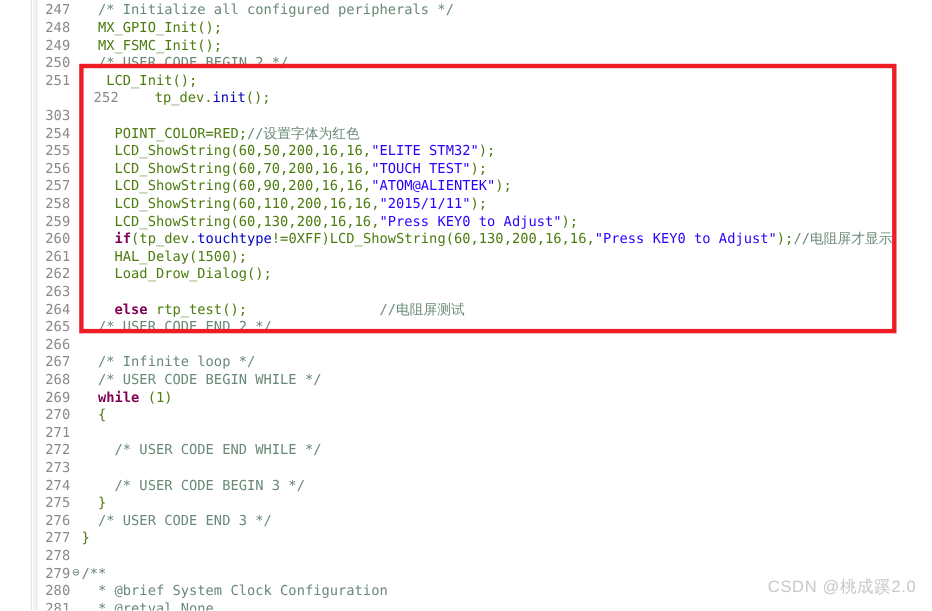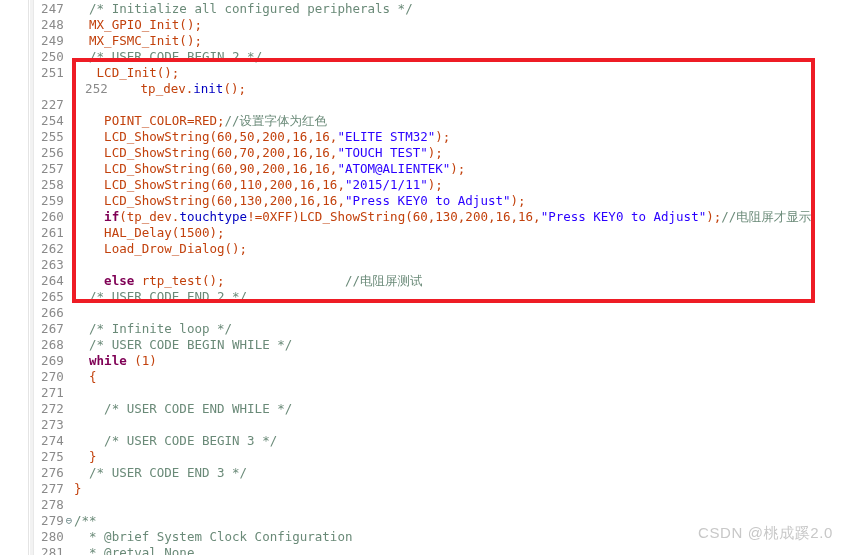--- a/index.html
+++ b/index.html
@@ -74,21 +74,21 @@
     left: 74px;
     color: #000000;
     font-size: 12.5px;
   }
 
   
   .cmt  { color: #6a8a78; }
   .kw   { color: #7f0055; font-weight: bold; }
   .str  { color: #2a00ff; }
   .fld  { color: #0000c0; }
-  .pln  { color: #c2410c; }
+  .pln  { color: #4d7c0f; }
 
   
   .red-box {
     position: absolute;
     left: 72px;
     top: 58px;
     width: 743px;
     height: 245px;
     border: 4px solid #ee1c25;
     box-sizing: border-box;
@@ -115,21 +115,21 @@
   <div class="marker-bar"></div>
   <div class="gutter-sep"></div>
 
   <div class="code-rows" id="code-rows">
       <div class="row" style="top: 1px; position: absolute; left: 0px; width: 847px;"><span class="lnum">247</span><span class="ctext"><span class="pln">  </span><span class="cmt">/* Initialize all configured peripherals */</span></span></div>
       <div class="row" style="top: 17px; position: absolute; left: 0px; width: 847px;"><span class="lnum">248</span><span class="ctext"><span class="pln">  MX_GPIO_Init();</span></span></div>
       <div class="row" style="top: 33px; position: absolute; left: 0px; width: 847px;"><span class="lnum">249</span><span class="ctext"><span class="pln">  MX_FSMC_Init();</span></span></div>
       <div class="row" style="top: 49px; position: absolute; left: 0px; width: 847px;"><span class="lnum">250</span><span class="ctext"><span class="pln">  </span><span class="cmt">/* USER CODE BEGIN 2 */</span></span></div>
       <div class="row" style="top: 65px; position: absolute; left: 0px; width: 847px;"><span class="lnum">251</span><span class="ctext"><span class="pln">   LCD_Init();</span></span></div>
       <div class="row" style="top: 81px; position: absolute; left: 0px; width: 847px; margin-left: 44px;"><span class="lnum">252</span><span class="ctext"><span class="pln">   tp_dev.</span><span class="fld">init</span><span class="pln">();</span></span></div>
-      <div class="row" style="top: 97px; position: absolute; left: 0px; width: 847px;"><span class="lnum">227</span><span class="ctext"></span></div>
+      <div class="row" style="top: 97px; position: absolute; left: 0px; width: 847px;"><span class="lnum">303</span><span class="ctext"></span></div>
       <div class="row" style="top: 113px; position: absolute; left: 0px; width: 847px;"><span class="lnum">254</span><span class="ctext"><span class="pln">    POINT_COLOR=RED;</span><span class="cmt">//设置字体为红色</span></span></div>
       <div class="row" style="top: 129px; position: absolute; left: 0px; width: 847px;"><span class="lnum">255</span><span class="ctext"><span class="pln">    LCD_ShowString(60,50,200,16,16,</span><span class="str">"ELITE STM32"</span><span class="pln">);</span></span></div>
       <div class="row" style="top: 145px; position: absolute; left: 0px; width: 847px;"><span class="lnum">256</span><span class="ctext"><span class="pln">    LCD_ShowString(60,70,200,16,16,</span><span class="str">"TOUCH TEST"</span><span class="pln">);</span></span></div>
       <div class="row" style="top: 161px; position: absolute; left: 0px; width: 847px;"><span class="lnum">257</span><span class="ctext"><span class="pln">    LCD_ShowString(60,90,200,16,16,</span><span class="str">"ATOM@ALIENTEK"</span><span class="pln">);</span></span></div>
       <div class="row" style="top: 177px; position: absolute; left: 0px; width: 847px;"><span class="lnum">258</span><span class="ctext"><span class="pln">    LCD_ShowString(60,110,200,16,16,</span><span class="str">"2015/1/11"</span><span class="pln">);</span></span></div>
       <div class="row" style="top: 193px; position: absolute; left: 0px; width: 847px;"><span class="lnum">259</span><span class="ctext"><span class="pln">    LCD_ShowString(60,130,200,16,16,</span><span class="str">"Press KEY0 to Adjust"</span><span class="pln">);</span></span></div>
       <div class="row" style="top: 209px; position: absolute; left: 0px; width: 847px;"><span class="lnum">260</span><span class="ctext"><span class="pln">    </span><span class="kw">if</span><span class="pln">(tp_dev.</span><span class="fld">touchtype</span><span class="pln">!=0XFF)LCD_ShowString(60,130,200,16,16,</span><span class="str">"Press KEY0 to Adjust"</span><span class="pln">);</span><span class="cmt">//电阻屏才显示</span></span></div>
       <div class="row" style="top: 225px; position: absolute; left: 0px; width: 847px;"><span class="lnum">261</span><span class="ctext"><span class="pln">    HAL_Delay(1500);</span></span></div>
       <div class="row" style="top: 241px; position: absolute; left: 0px; width: 847px;"><span class="lnum">262</span><span class="ctext"><span class="pln">    Load_Drow_Dialog();</span></span></div>
       <div class="row" style="top: 257px; position: absolute; left: 0px; width: 847px;"><span class="lnum">263</span></div>

